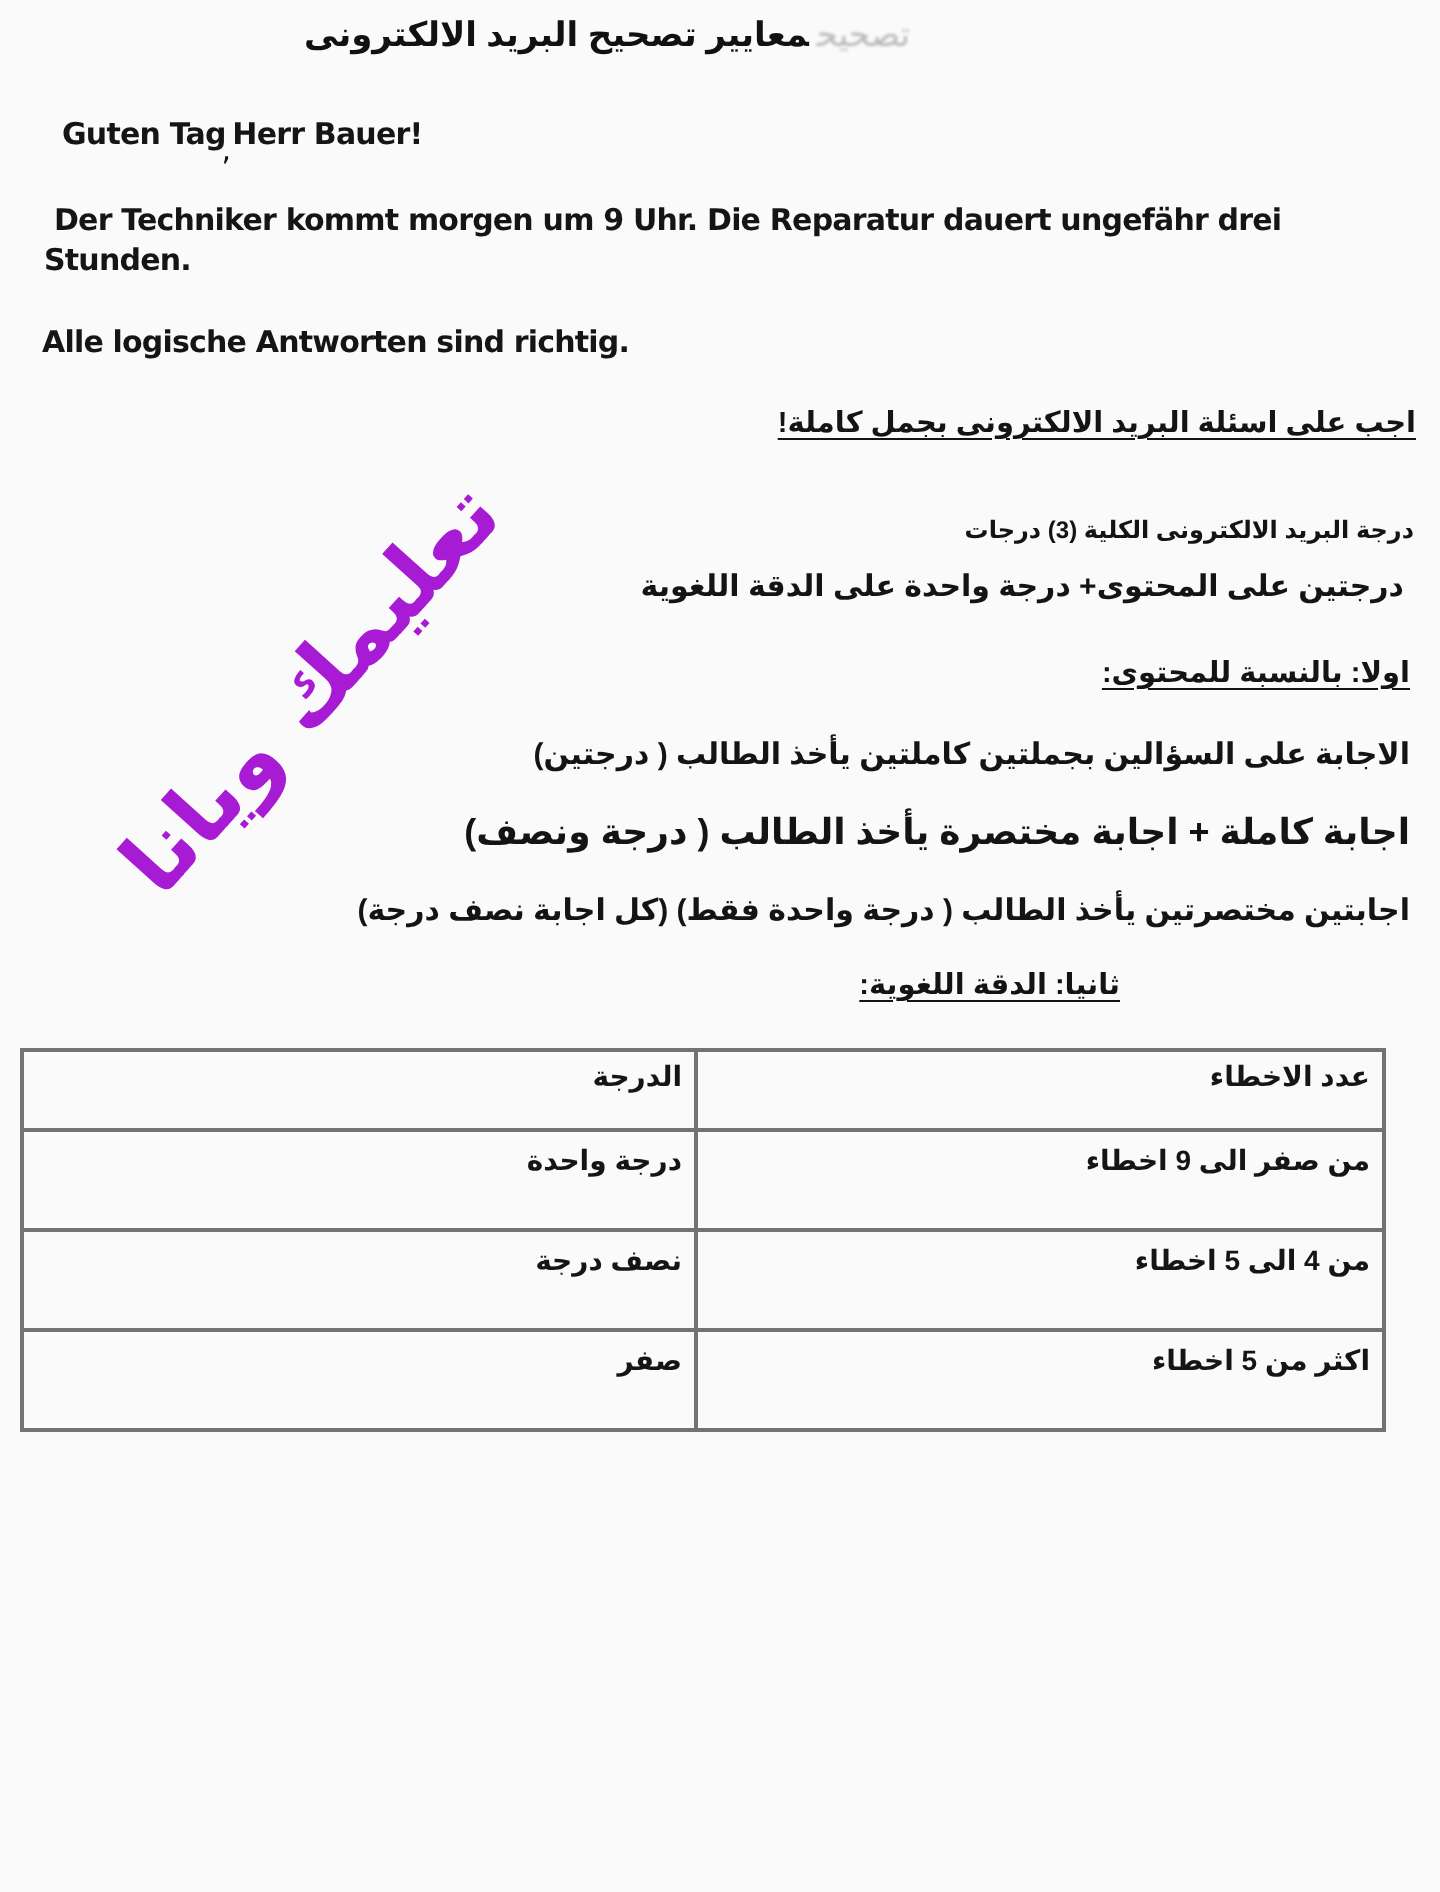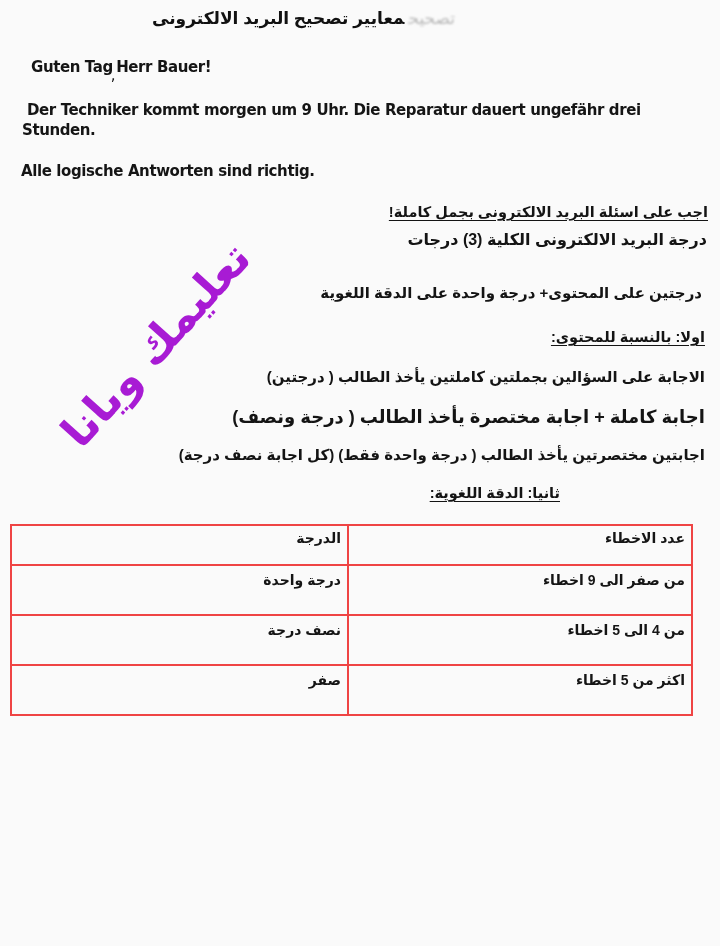--- a/index.html
+++ b/index.html
@@ -66,21 +66,21 @@
       direction: rtl;
       text-align: right;
       right: 12px;
       font-weight: bold;
       font-size: 14.5px;
       white-space: nowrap;
       color: #141414;
     }
     .ar.u { text-decoration: underline; text-underline-offset: 3px; }
     .l-a { top: 204px; margin-left: 45px; }
-    .l-b { top: 230px; right: 13px; font-size: 16px; }
+    .l-b { top: 258px; right: 13px; font-size: 12px; }
     .l-c { top: 284px; right: 18px; font-size: 15px; margin-left: 30px; }
     .l-d { top: 329px; right: 15px; }
     .l-e { top: 368px; right: 15px; font-size: 15px; }
     .l-f { top: 406px; right: 15px; font-size: 18px; }
     .l-g { top: 446px; right: 15px; font-size: 15px; }
     .l-h { top: 485px; right: 160px; }
 
     
     .watermark {
       left: 16px;
@@ -100,21 +100,21 @@
 
     
     .grade-table {
       top: 524px;
       left: 10px;
       width: 683px;
       border-collapse: collapse;
       direction: rtl;
     }
     .grade-table td {
-      border: 2px solid #ef4444;
+      border: 2px solid #737373;
       vertical-align: top;
       text-align: right;
       font-weight: bold;
       font-size: 14px;
       padding: 4px 6px 0 6px;
       color: #151515;
     }
     .grade-table tr.hdr td { height: 34px; }
     .grade-table tr.row td { height: 42px; padding-top: 6px; }
     .grade-table td.c1 { width: 337px; }

